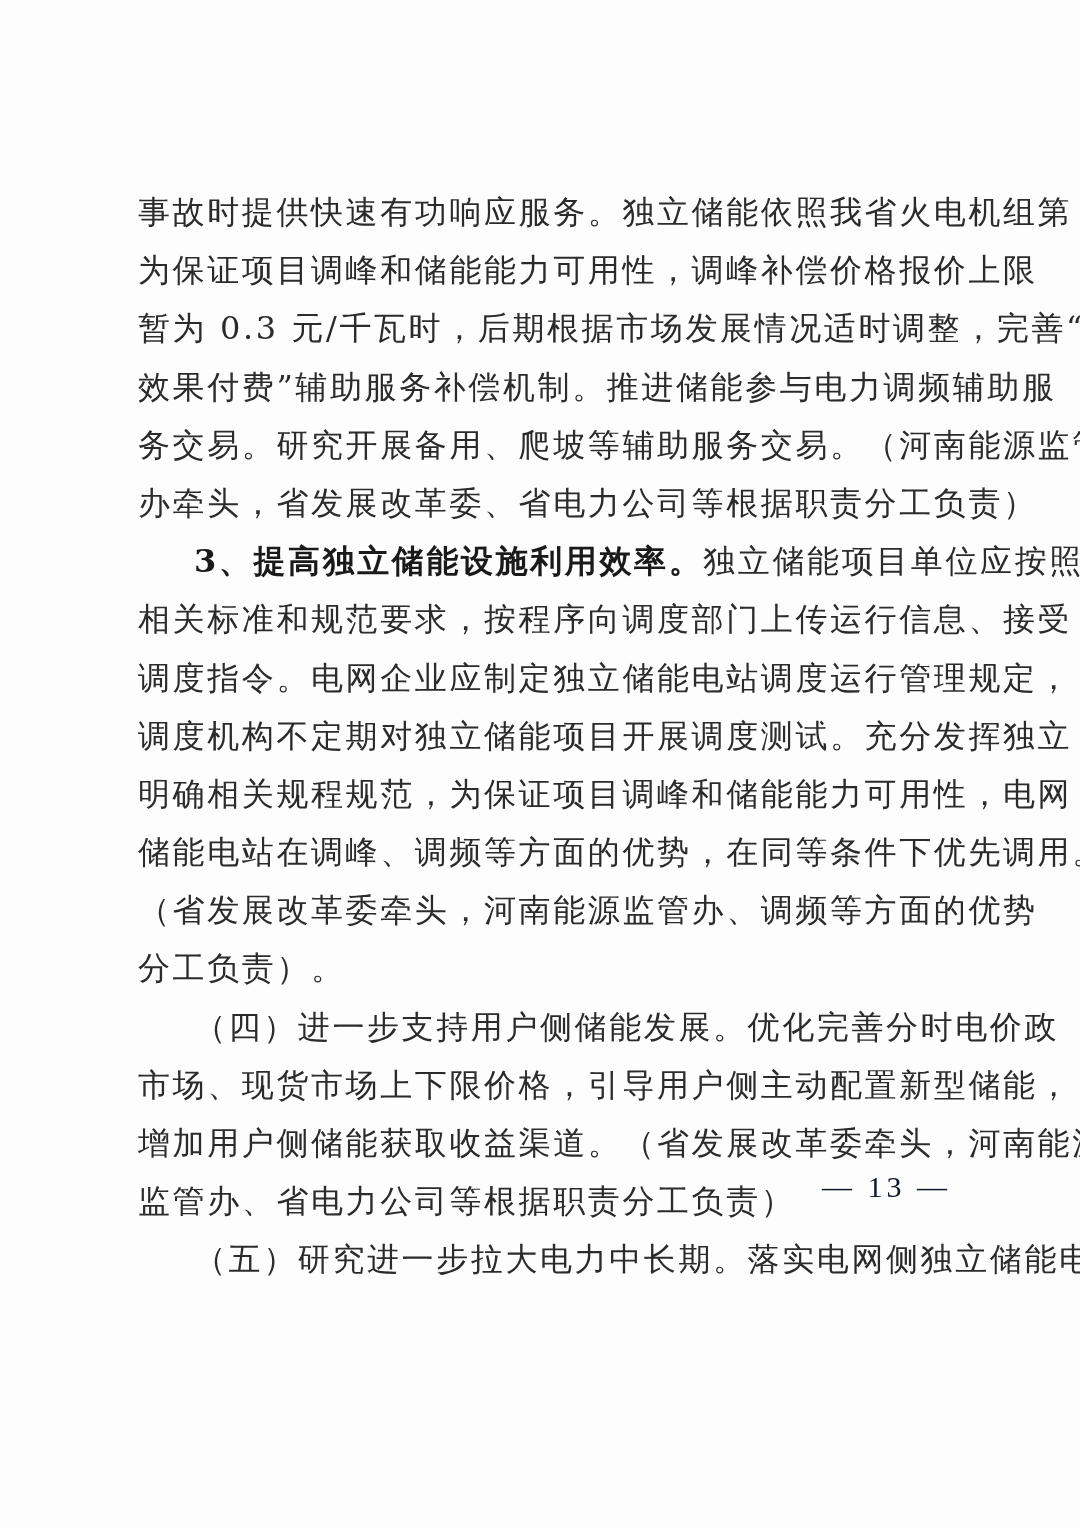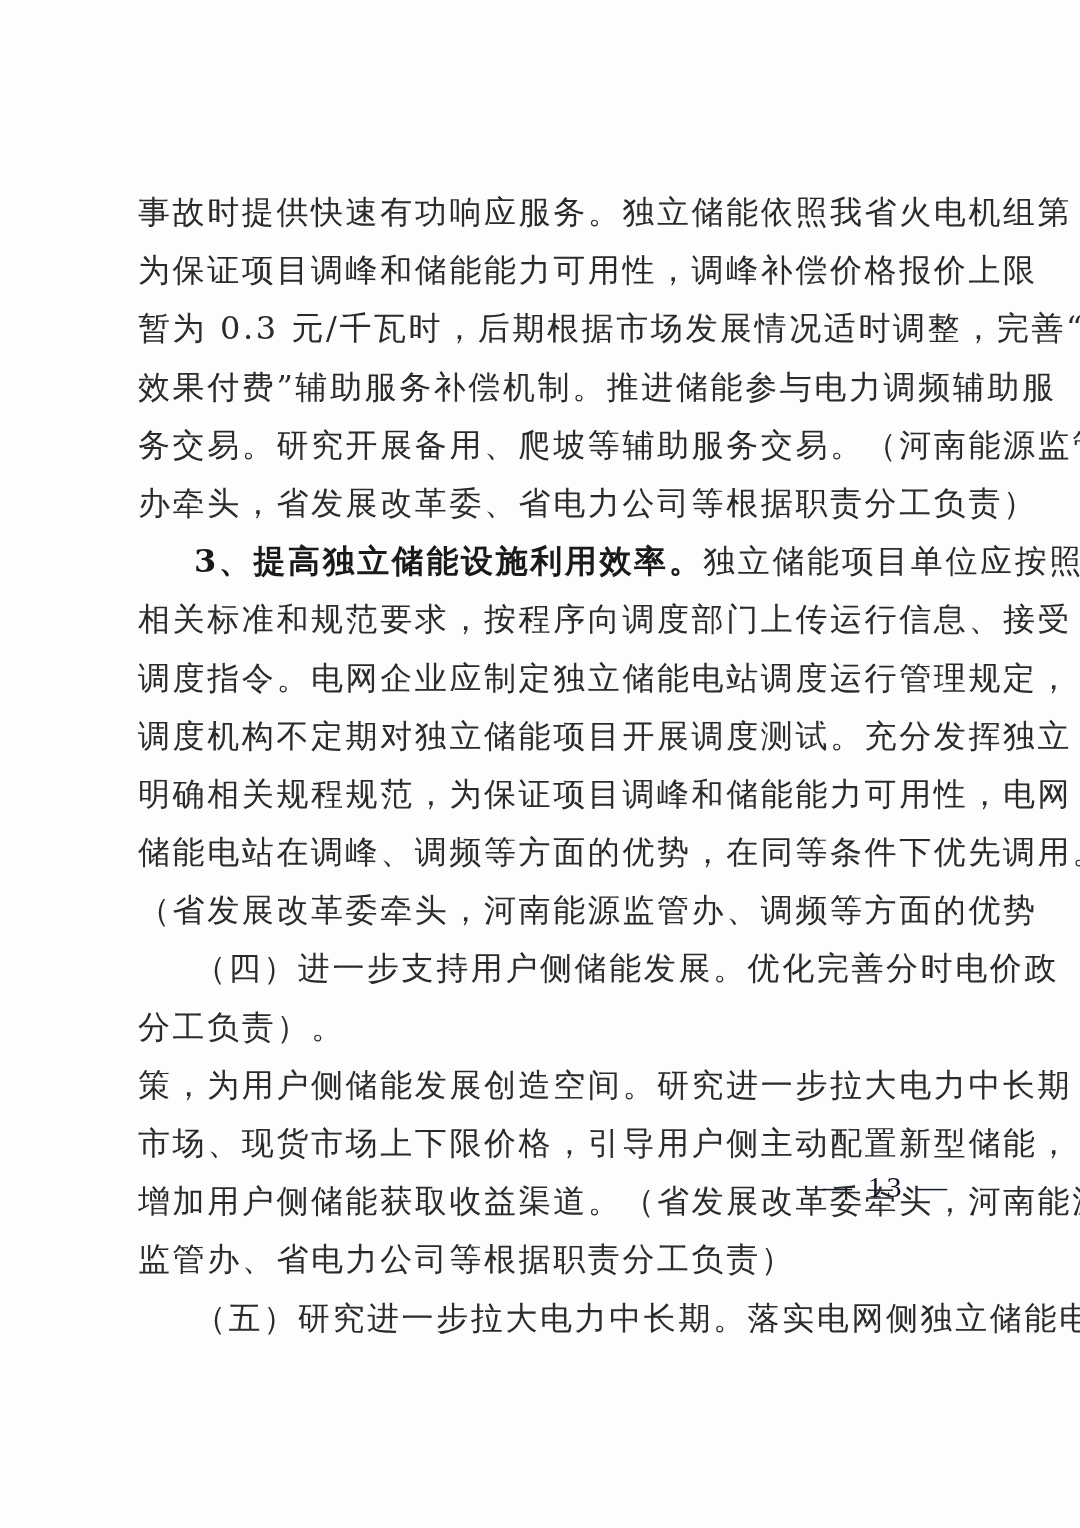--- a/index.html
+++ b/index.html
@@ -54,24 +54,23 @@
 
     <div class="line indent">
       <span class="bold">3、提高独立储能设施利用效率。</span><span>独立储能项目单位应按照</span>
     </div>
     <div class="line">相关标准和规范要求，按程序向调度部门上传运行信息、接受</div>
     <div class="line">调度指令。电网企业应制定独立储能电站调度运行管理规定，</div>
     <div class="line">调度机构不定期对独立储能项目开展调度测试。充分发挥独立</div>
     <div class="line">明确相关规程规范，为保证项目调峰和储能能力可用性，电网</div>
     <div class="line">储能电站在调峰、调频等方面的优势，在同等条件下优先调用。</div>
     <div class="line">（省发展改革委牵头，河南能源监管办、调频等方面的优势</div>
+    <div class="line last">分工负责）。</div>
+
     <div class="line indent">（四）进一步支持用户侧储能发展。优化完善分时电价政</div>
-
-    <div class="line last">分工负责）。</div>
-    <div class="line">策，为用户侧储能发展创造空间。研究进一步拉大电力中长期</div>
     <div class="line">市场、现货市场上下限价格，引导用户侧主动配置新型储能，</div>
     <div class="line">增加用户侧储能获取收益渠道。（省发展改革委牵头，河南能源</div>
     <div class="line last">监管办、省电力公司等根据职责分工负责）</div>
 
     <div class="line indent">（五）研究进一步拉大电力中长期。落实电网侧独立储能电</div>
   </div>
 
   <div class="page-number">— 13 —</div>
 </div>
 

